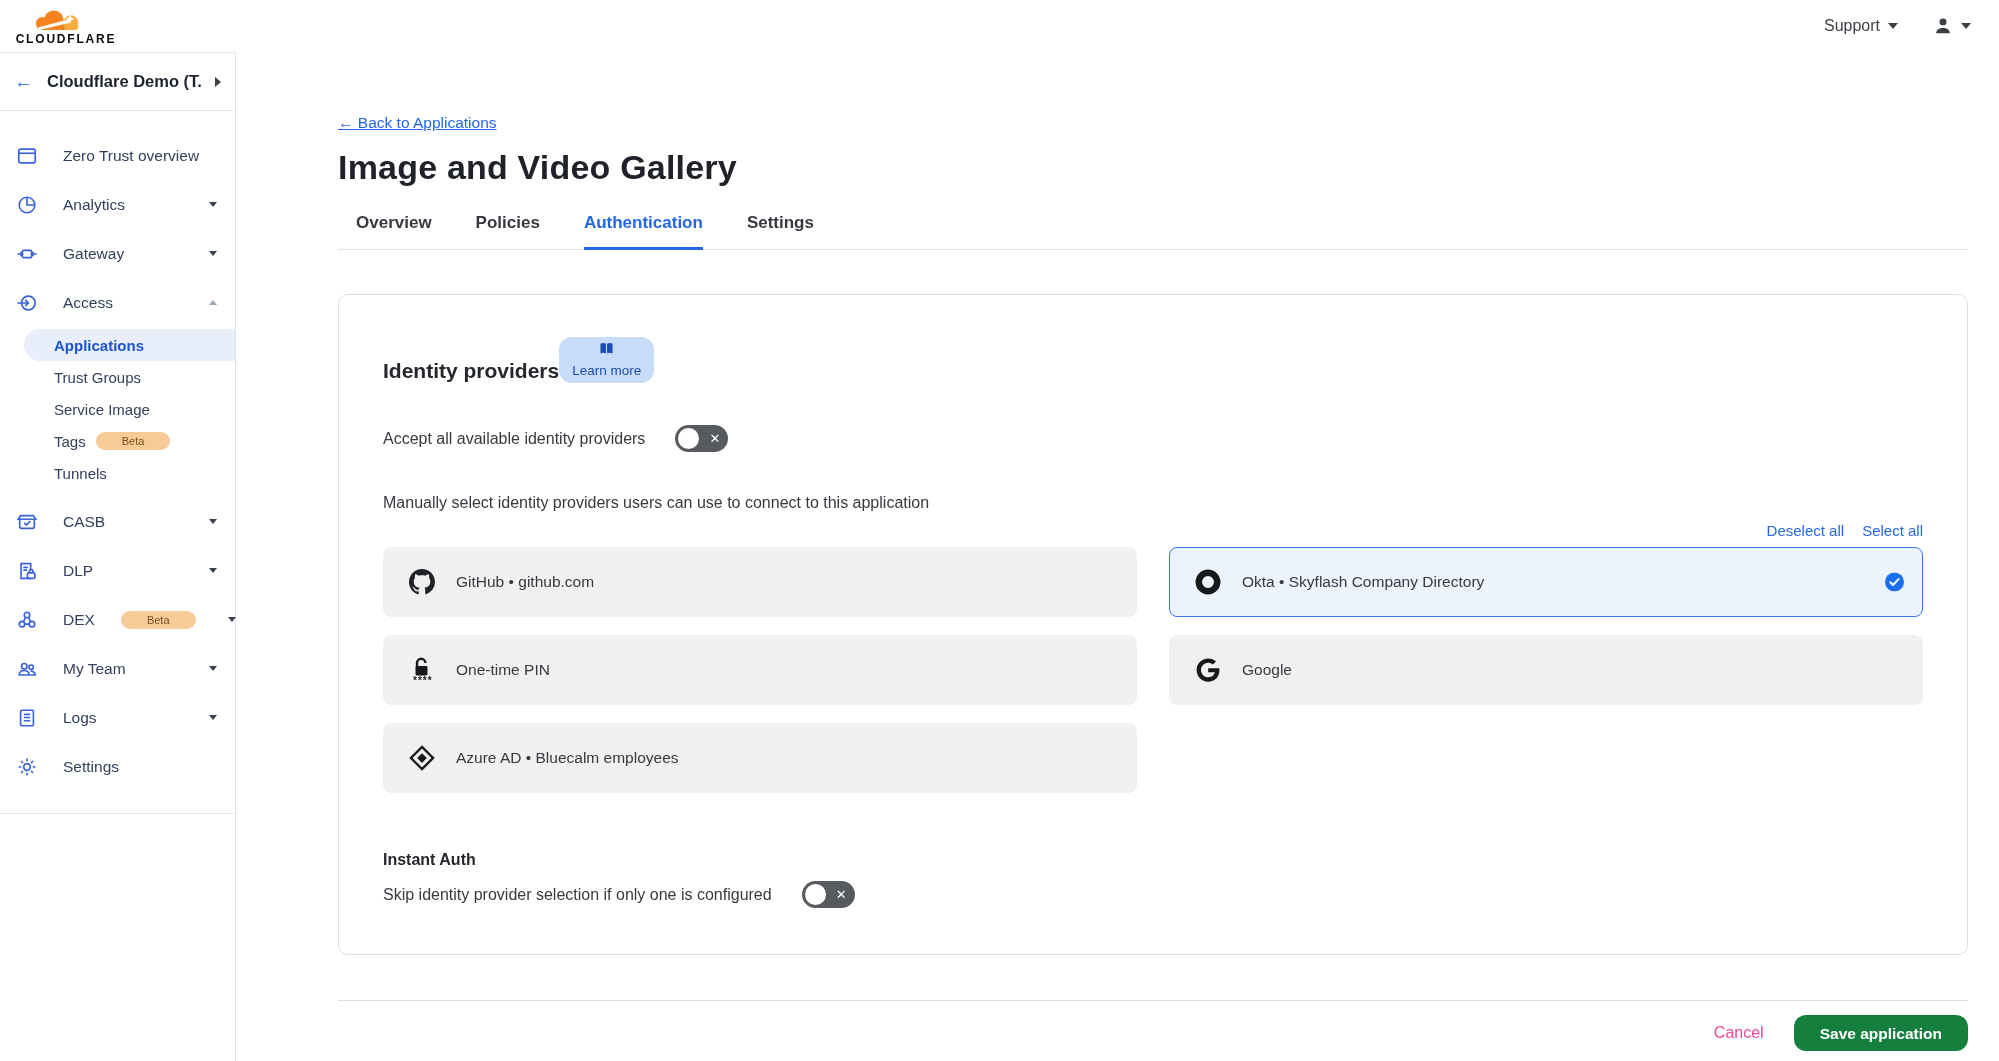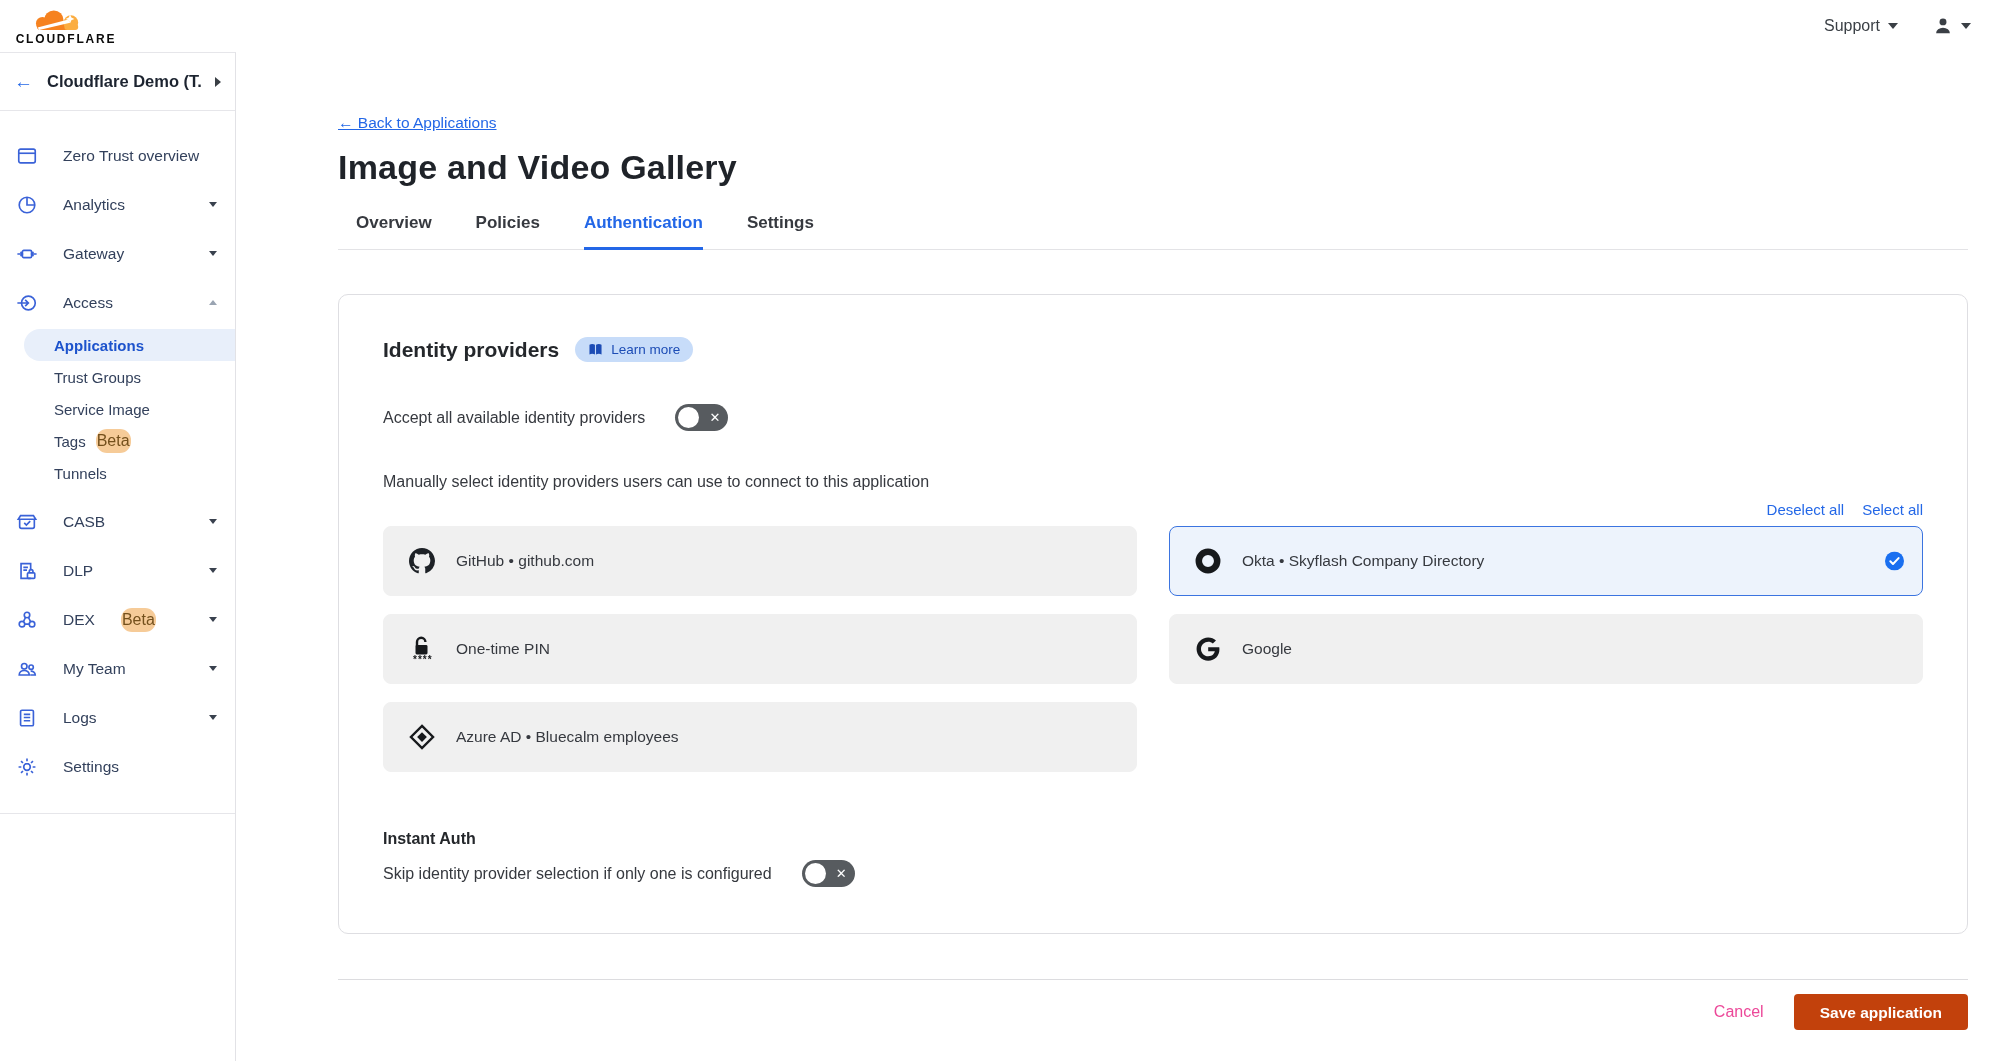--- a/index.html
+++ b/index.html
@@ -36,38 +36,38 @@
   .nav-item { height:49px; display:flex; align-items:center; gap:16px; padding:0 18px 0 16px;
     font-size:15.5px; color:#33415c; cursor:pointer; }
   .nav-item .nav-icon { width:22px; height:22px; color:#3a62d8; flex:0 0 22px; display:flex; align-items:center; }
   .nav-item .nav-label { flex:0 0 auto;margin-left:9px; }
   .nav-item .spacer { flex:1; }
   .nav-children { padding:2px 0 8px 0; }
   .nav-child { height:32px; display:flex; align-items:center; padding-left:54px; font-size:15px;
     color:#33415c; cursor:pointer; }
   .nav-child.selected { margin-left:24px; padding-left:30px; background:#e8effa; border-radius:16px 0 0 16px;
     color:#1d53cc; font-weight:700; }
-  .badge-beta { background:#f6cb98; color:#74501c; font-size:16px; padding:3px 1px; border-radius:11px;
+  .badge-beta { background:#f6cb98; color:#74501c; font-size:11px; padding:3px 26px; border-radius:11px;
     margin-left:10px; }
   .side-divider { border-top:1px solid #e6e6ea; margin-top:22px; }
 
   
   .back-link { color:#2367e7; font-size:15.5px; text-decoration:underline; cursor:pointer; display:inline-block; }
   h1.page-title { font-size:34px; font-weight:700; color:#1f2329; margin-top:16px; letter-spacing:.2px; }
   .tabs { display:flex; gap:44px; margin-top:26px; border-bottom:1px solid #e3e3e6; padding-left:18px; }
   .tab { font-size:17px; font-weight:600; color:#36393f; padding-bottom:14px; border-bottom:3px solid transparent;
     margin-bottom:-1px; cursor:pointer; }
   .tab.active { color:#2367e7; border-bottom-color:#2367e7; }
 
   
   .card { margin-top:44px; border:1px solid #dedee2; border-radius:10px; padding:42px 44px 46px 44px; background:#fff; }
-  .card-head { display:flex; align-items:flex-end; gap:16px; }
+  .card-head { display:flex; align-items:flex-end; }
   .card-title { font-size:21px; font-weight:700; color:#24272b; }
   .learn-pill { display:inline-flex; align-items:center; gap:8px; background:#c7dcf9; color:#1c4cb5;
-    font-size:13.5px; border-radius:13px; padding:5px 13px; cursor:pointer; }
+    font-size:13.5px; border-radius:13px; padding:5px 13px; cursor:pointer;flex-direction:column; }
   .row-toggle { display:flex; align-items:center; gap:30px; margin-top:42px; font-size:16px; color:#36393f; }
   .toggle { position:relative; width:53px; height:27px; background:#575b5f; border-radius:14px; cursor:pointer;
     flex:0 0 53px; }
   .toggle .knob { position:absolute; left:3px; top:3px; width:21px; height:21px; background:#fff; border-radius:50%; }
   .toggle .x { position:absolute; right:8px; top:50%; transform:translateY(-52%); color:#fff; font-size:13px; }
   .manual-label { margin-top:42px; font-size:16px; color:#36393f; }
   .select-links { display:flex; justify-content:flex-end; gap:18px; margin-top:10px; font-size:15px; }
   .select-links span { color:#2367e7; cursor:pointer; }
   .tiles { display:grid; grid-template-columns:1fr 1fr; column-gap:32px; row-gap:18px; margin-top:8px; }
   .tile { position:relative; height:70px; background:#f0f0f0; border:1px solid #f0f0f0; border-radius:8px;
@@ -75,21 +75,21 @@
   .tile.selected { background:#edf3fc; border:1px solid #3b74e0; }
   .tile .p-icon { width:28px; height:30px; flex:0 0 28px; display:flex; align-items:center; justify-content:center; color:#1d2126; }
   .tile .check { position:absolute; right:18px; top:50%; transform:translateY(-50%); }
   .instant-head { margin-top:58px; font-size:16px; font-weight:700; color:#24272b; }
   .row-toggle.skip { margin-top:12px; }
 
   
   .footer-divider { border-top:1px solid #dcdcdf; margin-top:45px; }
   .footer { display:flex; justify-content:flex-end; align-items:center; gap:30px; margin-top:14px; }
   .cancel-link { color:#ec4899; font-size:16px; cursor:pointer; }
-  .save-btn { background:#c2410c; color:#fff; border:none; border-radius:4px; font-size:15.5px; font-weight:600;
+  .save-btn { background:#15803d; color:#fff; border:none; border-radius:12px; font-size:15.5px; font-weight:600;
     padding:10px 26px; height:36px; cursor:pointer; font-family:"Liberation Sans", sans-serif; }
 
   svg { display:block; }
 </style>
 </head>
 <body>
 
 <div class="topbar">
   <div class="brand">
     <svg width="78" height="28" viewBox="0 0 96 34">

